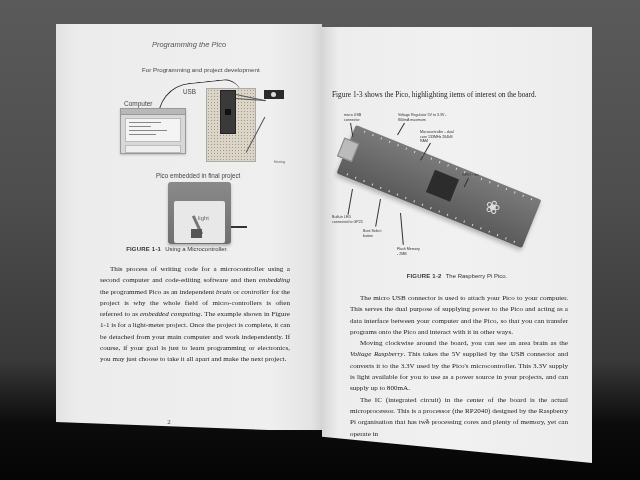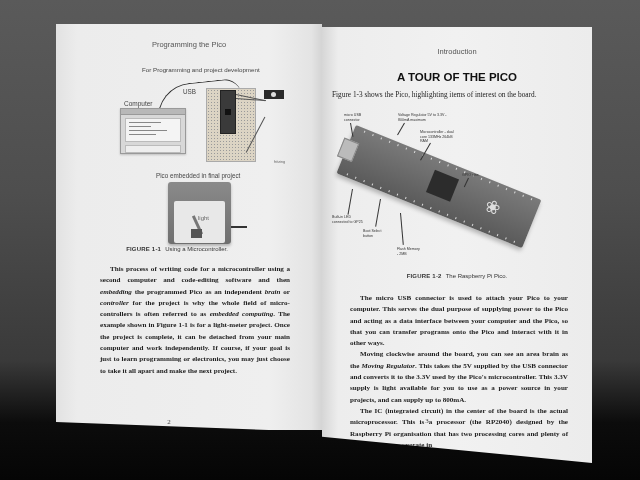--- a/index.html
+++ b/index.html
@@ -17,21 +17,21 @@
     background: linear-gradient(90deg, #e2e2e2 0%, #ececec 8%, #efefef 80%, #e4e4e4 96%, #d4d4d4 100%);
     clip-path: polygon(0 0, 100% 0, 100% 100%, 80% 100%, 0 98%);
   }
   .page-right {
     left:322px; top:27px; width:270px; height:436px;
     background: linear-gradient(90deg, #d6d6d6 0%, #ededed 6%, #f1f1f1 50%, #ececec 100%);
     clip-path: polygon(0 0, 100% 0, 100% 100%, 0 94%);
   }
   .running-head {
     position:absolute; width:100%; text-align:center;
-    font-family:"Liberation Sans", sans-serif; font-size:7.5px; color:#555;
+    font-family:"Liberation Sans", sans-serif; font-size:7.5px; color:#555;font-style:italic;
   }
   .page-left .running-head { top:16px; }
   .page-right .running-head { top:20px; }
   .folio {
     position:absolute; width:100%; text-align:center;
     font-family:"Liberation Serif", serif; font-size:7px; color:#444;
   }
   .page-left .folio { top:394px; left:0; width:226px;}
   .page-right .folio { top:390px; }
   .caption-label {
@@ -39,21 +39,21 @@
     font-family:"Liberation Sans", sans-serif; font-size:6px; color:#333;
   }
   .caption-label b { font-weight:bold; margin-right:4px; letter-spacing:0.2px;}
   .fig-label {
     position:absolute; font-family:"Liberation Sans", sans-serif; color:#444;
   }
   .body-text {
     position:absolute; font-family:"Liberation Serif", serif; color:#222;
     font-size:7.1px; line-height:11.3px; text-align:justify;
   }
-  .body-text p { margin:0; text-indent:10px;font-weight:bold; }
+  .body-text p { margin:0; text-indent:10px; }
   .body-text i { font-style:italic; }
 
   
   .laptop {
     position:absolute; left:65px; top:112px; width:64px; height:44px;
     background:#d8d8d8; border:1px solid #999; box-shadow:0 1px 2px rgba(0,0,0,.2);
   }
   .laptop .bar { height:5px; background:#b8b8b8; border-bottom:1px solid #999; }
   .laptop .code { margin:3px 4px; height:22px; background:#f4f4f4; border:1px solid #bbb; }
   .laptop .code span { display:block; height:1px; background:#888; margin:3px 3px; }
@@ -170,22 +170,20 @@
     </div>
 
     <div class="body-text" style="left:44px;top:240px;width:190px;">
       <p><span>This process of writing code for a microcontroller using a second computer and code-editing software and then </span><i>embedding</i><span> the programmed Pico as an independent </span><i>brain</i><span> or </span><i>controller</i><span> for the project is why the whole field of micro-controllers is often referred to as </span><i>embedded computing</i><span>. The example shown in Figure 1-1 is for a light-meter project. Once the project is complete, it can be detached from your main computer and work independently. If course, if your goal is just to learn programming or electronics, you may just choose to take it all apart and make the next project.</span></p>
     </div>
 
     <div class="folio">2</div>
   </div>
 
   <div class="page page-right">
-    <div class="running-head">Introduction</div>
-    <div class="heading">A TOUR OF THE PICO</div>
 
     <div class="body-text" style="left:10px;top:62px;width:250px;font-size:7.3px;">
       <span>Figure 1-3 shows the Pico, highlighting items of interest on the board.</span>
     </div>
 
     <div class="pico-photo" style="left:34px;top:98px;">
       <div class="pins-top"></div>
       <div class="usb"></div>
       <div class="chip"></div>
       <div class="logo">❀</div>
@@ -212,19 +210,19 @@
 
     <div class="callout" style="left:75px;top:220px;width:24px;">Flash Memory - 2MB</div>
     <div class="arrow" style="left:78px;top:186px;height:32px;transform:rotate(-5deg);"></div>
 
     <div class="caption-label" style="top:246px;">
       <b>FIGURE 1-2</b><span>The Raspberry Pi Pico.</span>
     </div>
 
     <div class="body-text" style="left:28px;top:266px;width:218px;">
       <p>The micro USB connector is used to attach your Pico to your computer. This serves the dual purpose of supplying power to the Pico and acting as a data interface between your computer and the Pico, so that you can transfer programs onto the Pico and interact with it in other ways.</p>
-      <p><span>Moving clockwise around the board, you can see an area brain as the </span><i>Moving Regulator</i><span>. This takes the 5V supplied by the USB connector and converts it to the 3.3V used by the Pico's microcontroller. This 3.3V supply is light available for you to use as a power source in your projects, and can supply up to 800mA.</span></p>
+      <p><span>Moving clockwise around the board, you can see an area brain as the </span><i>Voltage Raspberry</i><span>. This takes the 5V supplied by the USB connector and converts it to the 3.3V used by the Pico's microcontroller. This 3.3V supply is light available for you to use as a power source in your projects, and can supply up to 800mA.</span></p>
       <p>The IC (integrated circuit) in the center of the board is the actual microprocessor. This is a processor (the RP2040) designed by the Raspberry Pi organisation that has two processing cores and plenty of memory, yet can operate in</p>
     </div>
 
     <div class="folio" style="left:-30px;">3</div>
   </div>
 </div>
 
 </body></html>

